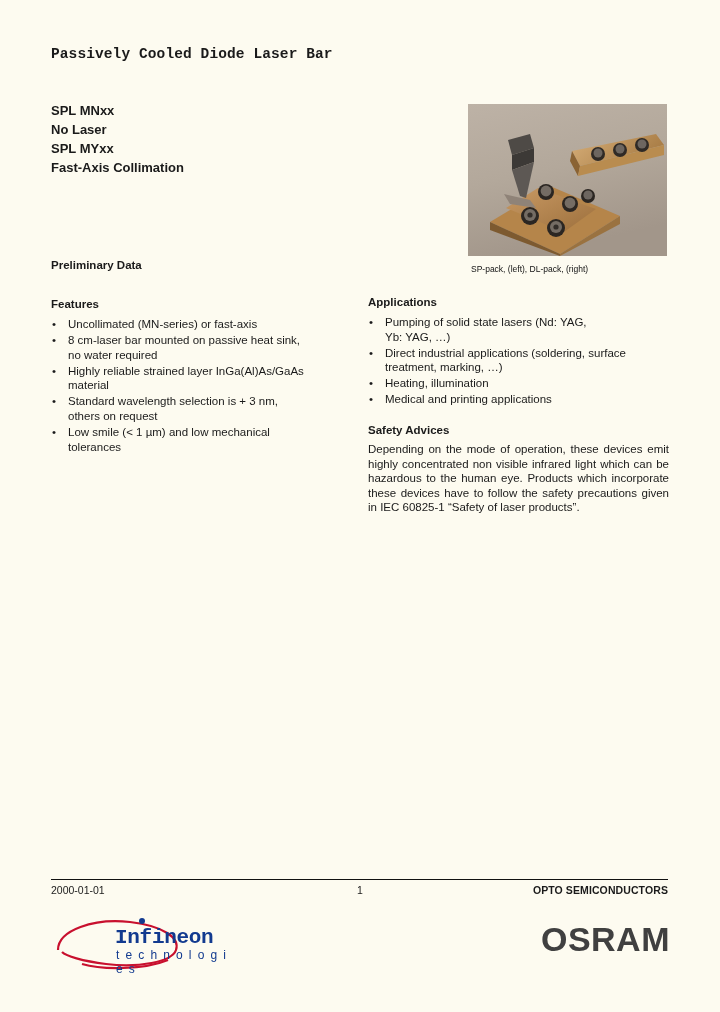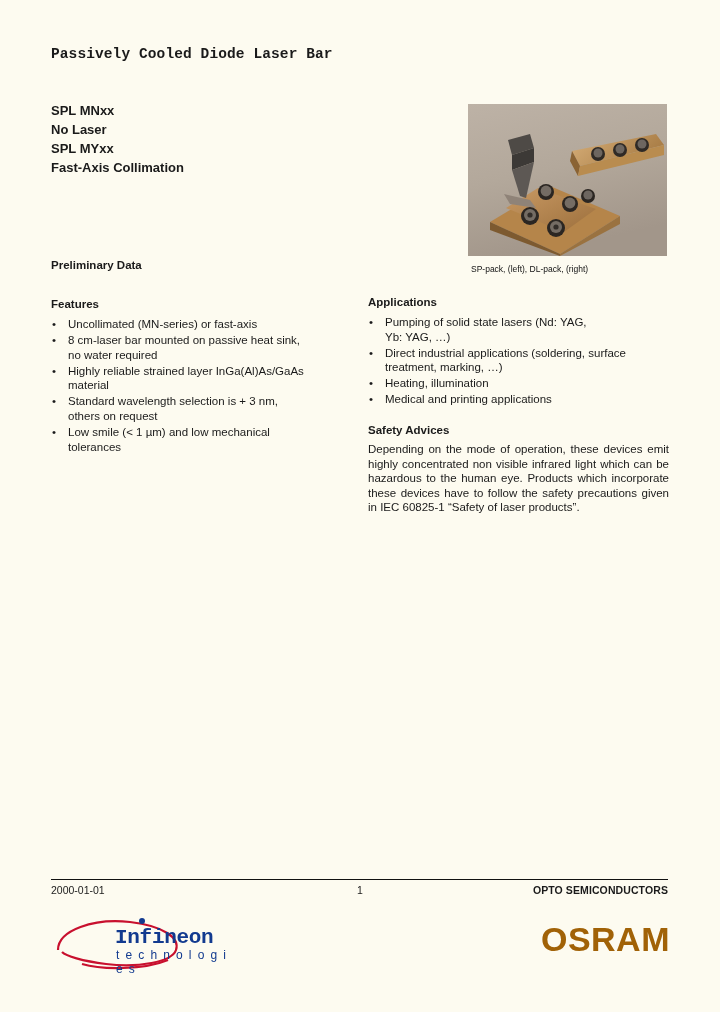--- a/index.html
+++ b/index.html
@@ -186,21 +186,21 @@
     border-radius: 50%;
     background: #123a8f;
   }
   
   .osram {
     position: absolute;
     right: 50px;
     top: 920px;
     font-size: 34px;
     font-weight: bold;
-    color: #a16207;
+    color: #404040;
     letter-spacing: 0.5px;
     font-family: "Liberation Sans", sans-serif;
   }
 </style>
 </head>
 <body>
 
 <div class="page">
 
   <div class="title">Passively Cooled Diode Laser Bar</div>

